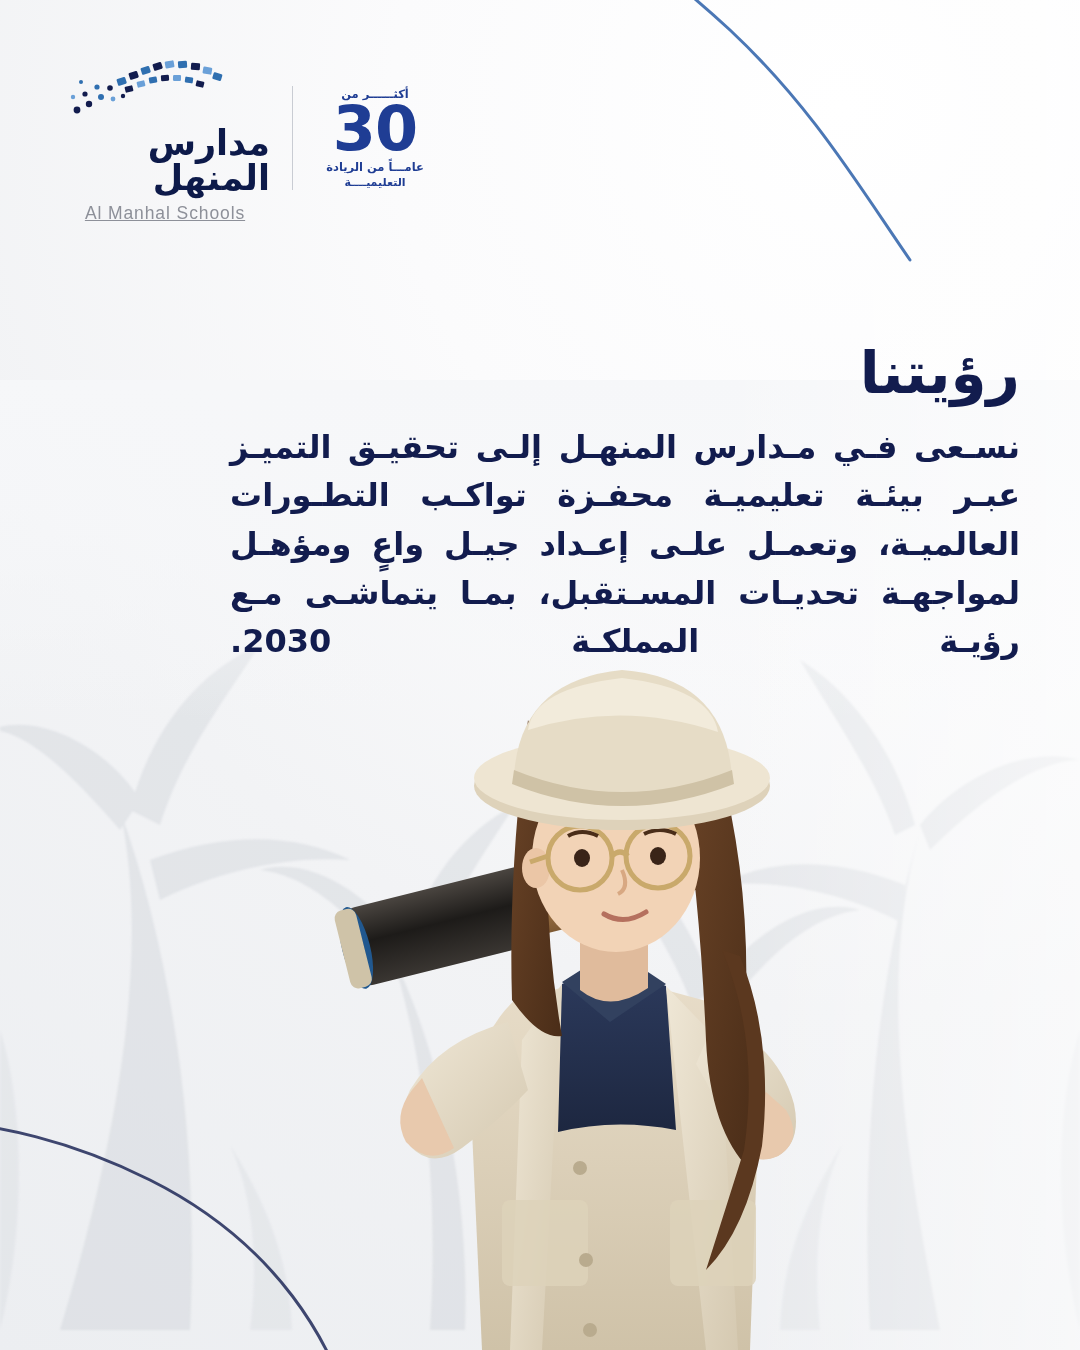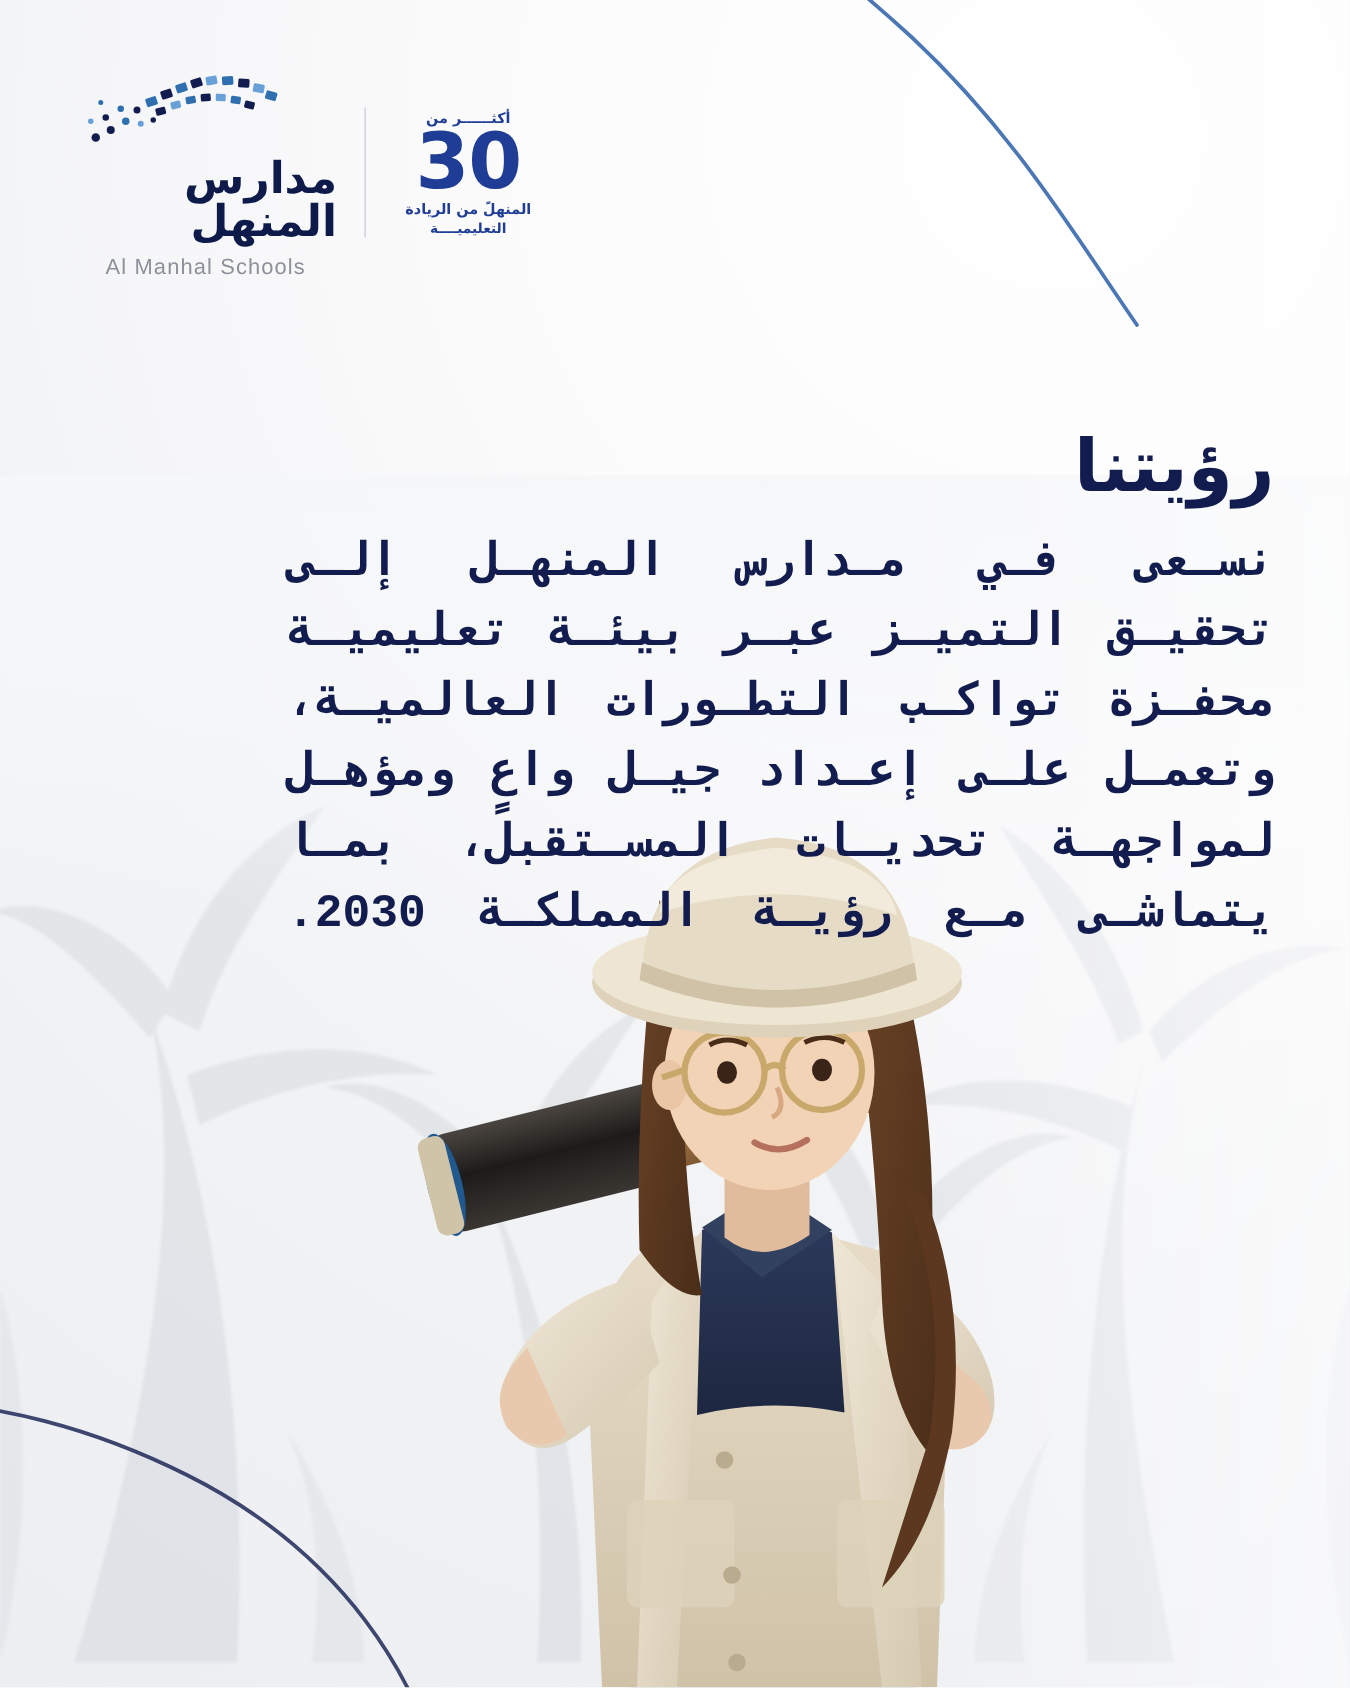--- a/index.html
+++ b/index.html
@@ -99,20 +99,21 @@
     margin-top: 2px;
     direction: rtl;
   }
   .brand-en {
     font-size: 17.5px;
     color: #8d9099;
     letter-spacing: 0.9px;
     margin-top: 7px;
     direction: ltr;
     font-family: "Liberation Sans", sans-serif;
+    text-decoration: underline;
   }
   .divider {
     width: 1px;
     height: 104px;
     background: #c9ccd3;
   }
   .anniv {
     display: flex;
     flex-direction: column;
     align-items: center;
@@ -162,28 +163,27 @@
   }
   .headline {
     font-size: 58px;
     font-weight: 800;
     color: #121c4e;
     line-height: 1.08;
     margin: 0 0 18px 0;
     letter-spacing: -0.5px;
   }
   .body-text {
-    font-size: 37px;
+    font-size: 32px;
     font-weight: 700;
     color: #121c4e;
     line-height: 1.52;
     margin: 0;
     text-align: justify;
     text-align-last: justify;
-    font-family: Liberation Mono, monospace;
   }
 
   
   .subject {
     position: absolute;
     left: 50%;
     transform: translateX(-50%);
     bottom: 0;
     width: 860px;
     height: 780px;
@@ -272,21 +272,21 @@
       </div>
       <div class="brand-ar">مدارس المنهل</div>
       <div class="brand-en">Al Manhal Schools</div>
     </div>
 
     <div class="divider"></div>
 
     <div class="anniv">
       <div class="anniv-top">أكثــــــر من</div>
       <div class="anniv-num">30</div>
-      <div class="anniv-sub">المنهلً من الريادة</div>
+      <div class="anniv-sub">عامـــاً من الريادة</div>
       <div class="anniv-sub2">التعليميــــة</div>
     </div>
 
   </div>
 
   <div class="content">
     <h1 class="headline">رؤيتنا</h1>
     <p class="body-text">نسـعى فـي مـدارس المنهـل إلـى تحقيـق التميـز عبـر بيئـة تعليميـة محفـزة تواكـب التطـورات العالميـة، وتعمـل علـى إعـداد جيـل واعٍ ومؤهـل لمواجهـة تحديـات المسـتقبل، بمـا يتماشـى مـع رؤيـة المملكـة 2030.</p>
   </div>
 

